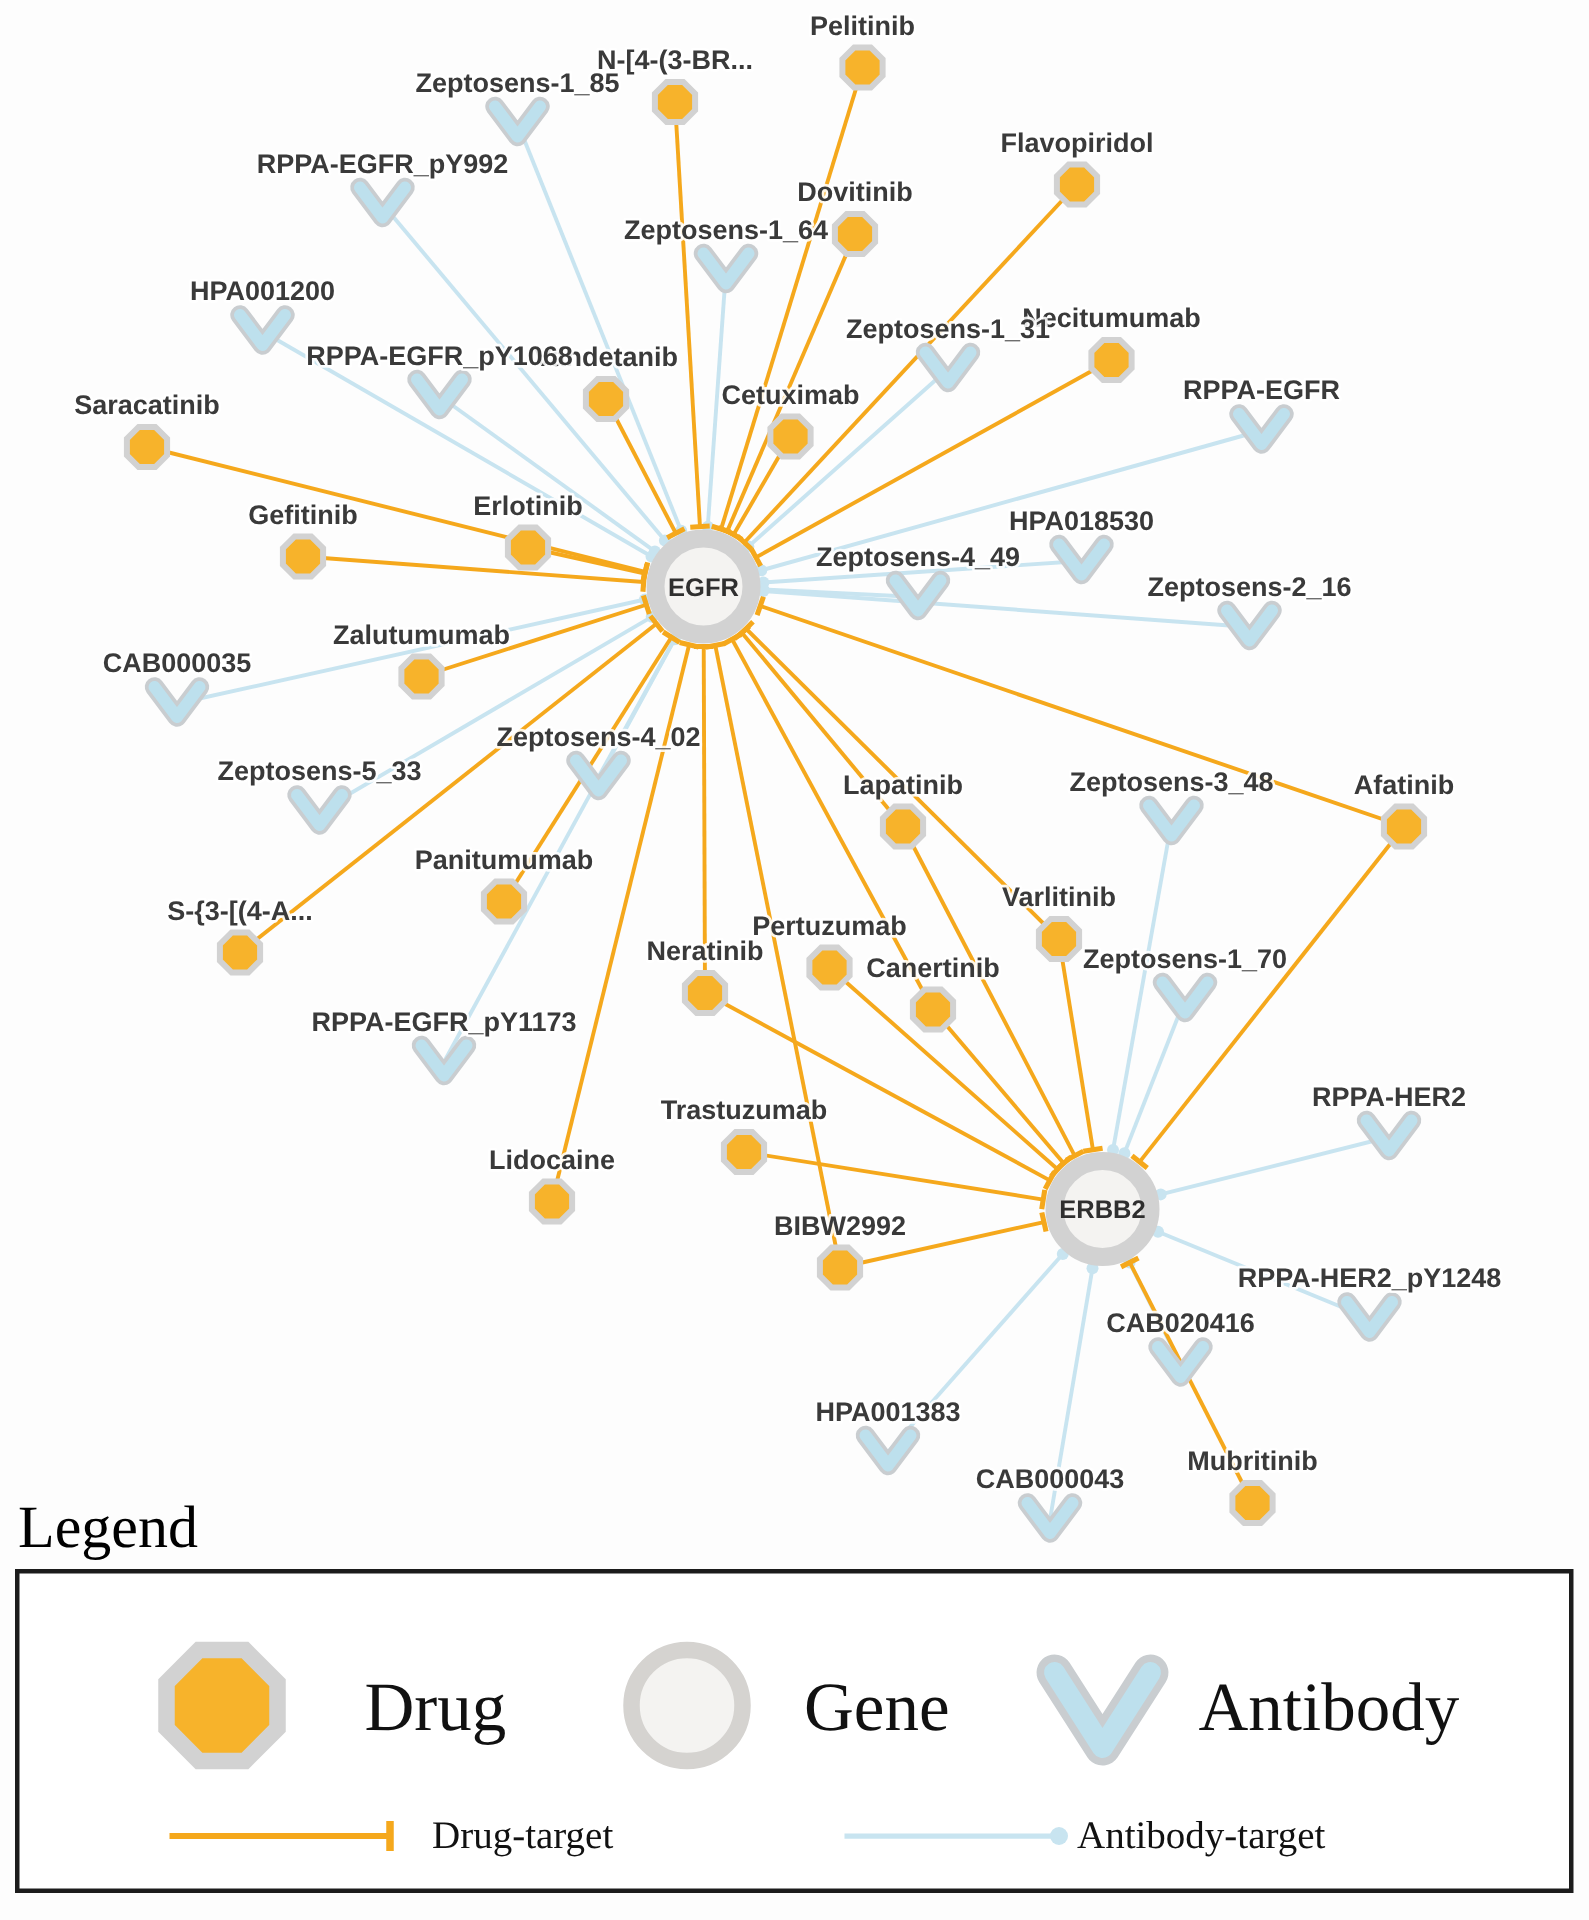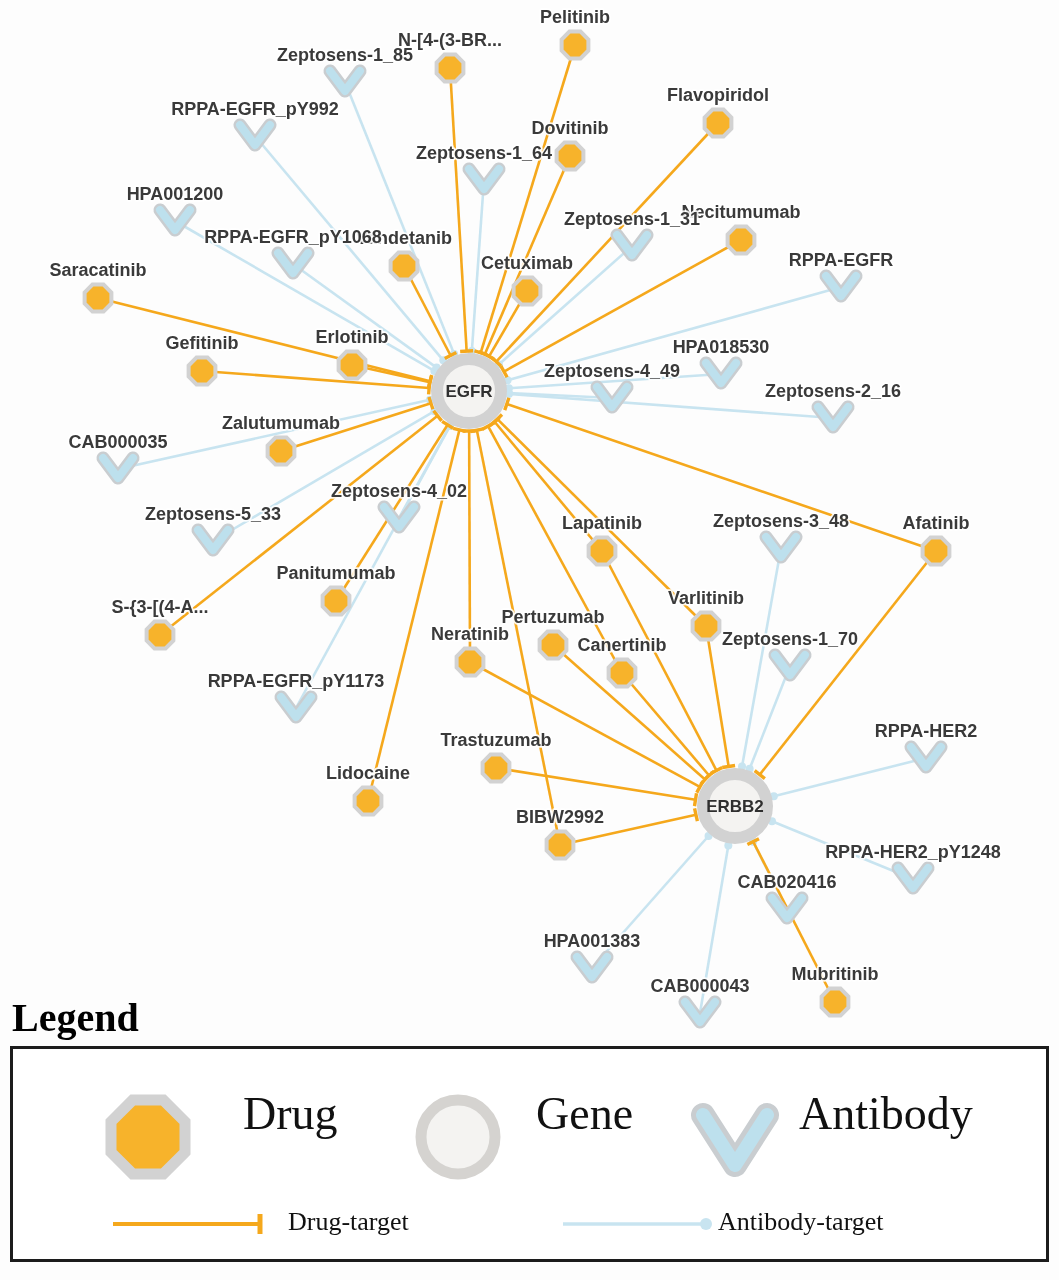--- a/index.html
+++ b/index.html
@@ -3,23 +3,23 @@
 <meta charset="utf-8">
 <style>
   *{box-sizing:border-box;margin:0;padding:0}
   html,body{width:1059px;height:1280px}
   body{background:#fdfdfd;font-family:"Liberation Sans",sans-serif;position:relative;overflow:hidden}
   #net{position:absolute;left:0;top:0}
   .node-label{font-family:"Liberation Sans",sans-serif;font-size:18px;font-weight:bold;fill:#3a3a3a;
               paint-order:stroke fill;stroke:rgba(255,255,255,.88);stroke-width:3.5px;stroke-linejoin:round}
   .gene-label{font-family:"Liberation Sans",sans-serif;font-size:17px;font-weight:bold;fill:#2f2f2f;text-anchor:middle}
   .legend-title{position:absolute;left:12px;top:994px;font-family:"Liberation Serif",serif;
-                font-weight:bold;font-size:40px;color:#000}
+                font-weight:normal;font-size:40px;color:#000}
   .legend-box{position:absolute;left:10px;top:1046px;width:1039px;height:216px;border:3px solid #1c1c1c;background:#fff}
-  .legend-item{position:absolute;display:flex;}
+  .legend-item{position:absolute;display:flex;align-items:center}
   .li-drug{left:85px;top:38px;gap:45px}
   .li-gene{left:395px;top:38px;gap:28px}
   .li-antibody{left:672px;top:38px;gap:14px}
   .li-drugtarget{left:95px;top:158px;gap:14px}
   .li-antibodytarget{left:545px;top:158px;gap:0}
   .legend-node-label{font-family:"Liberation Serif",serif;font-size:46px;color:#111;white-space:nowrap}
   .legend-edge-label{font-family:"Liberation Serif",serif;font-size:26px;color:#111;white-space:nowrap}
 </style>
 </head>
 <body>

